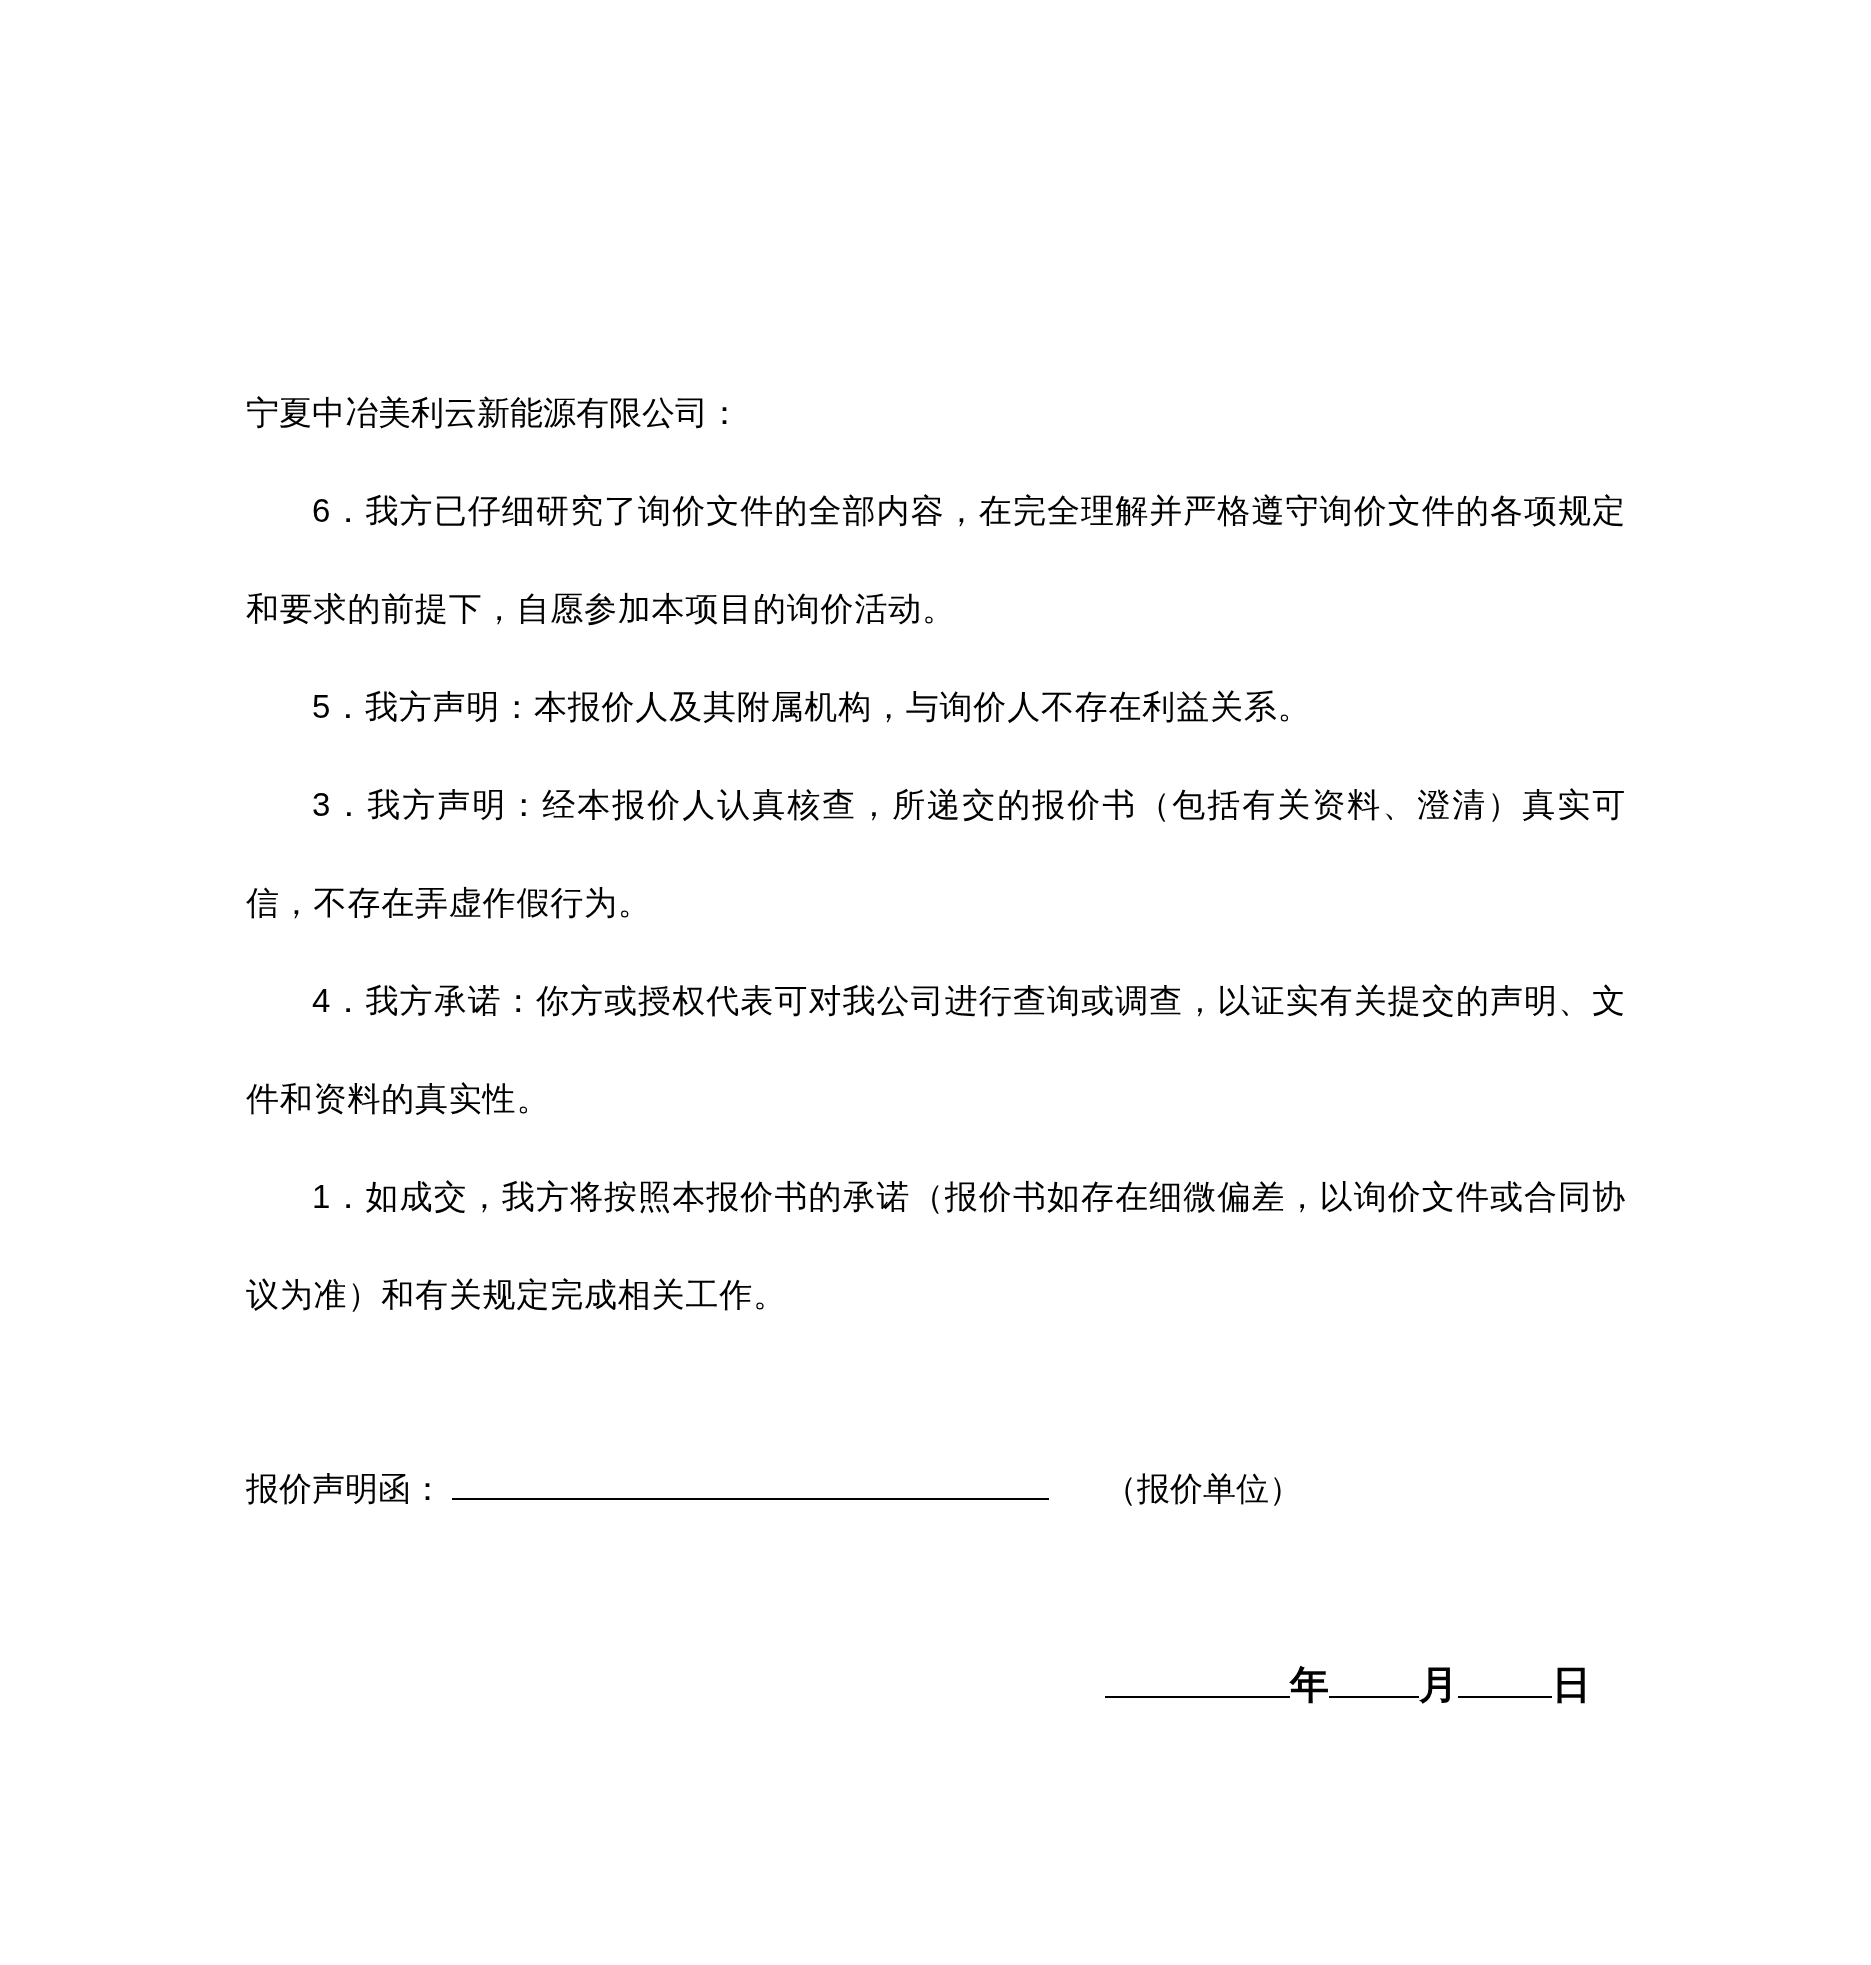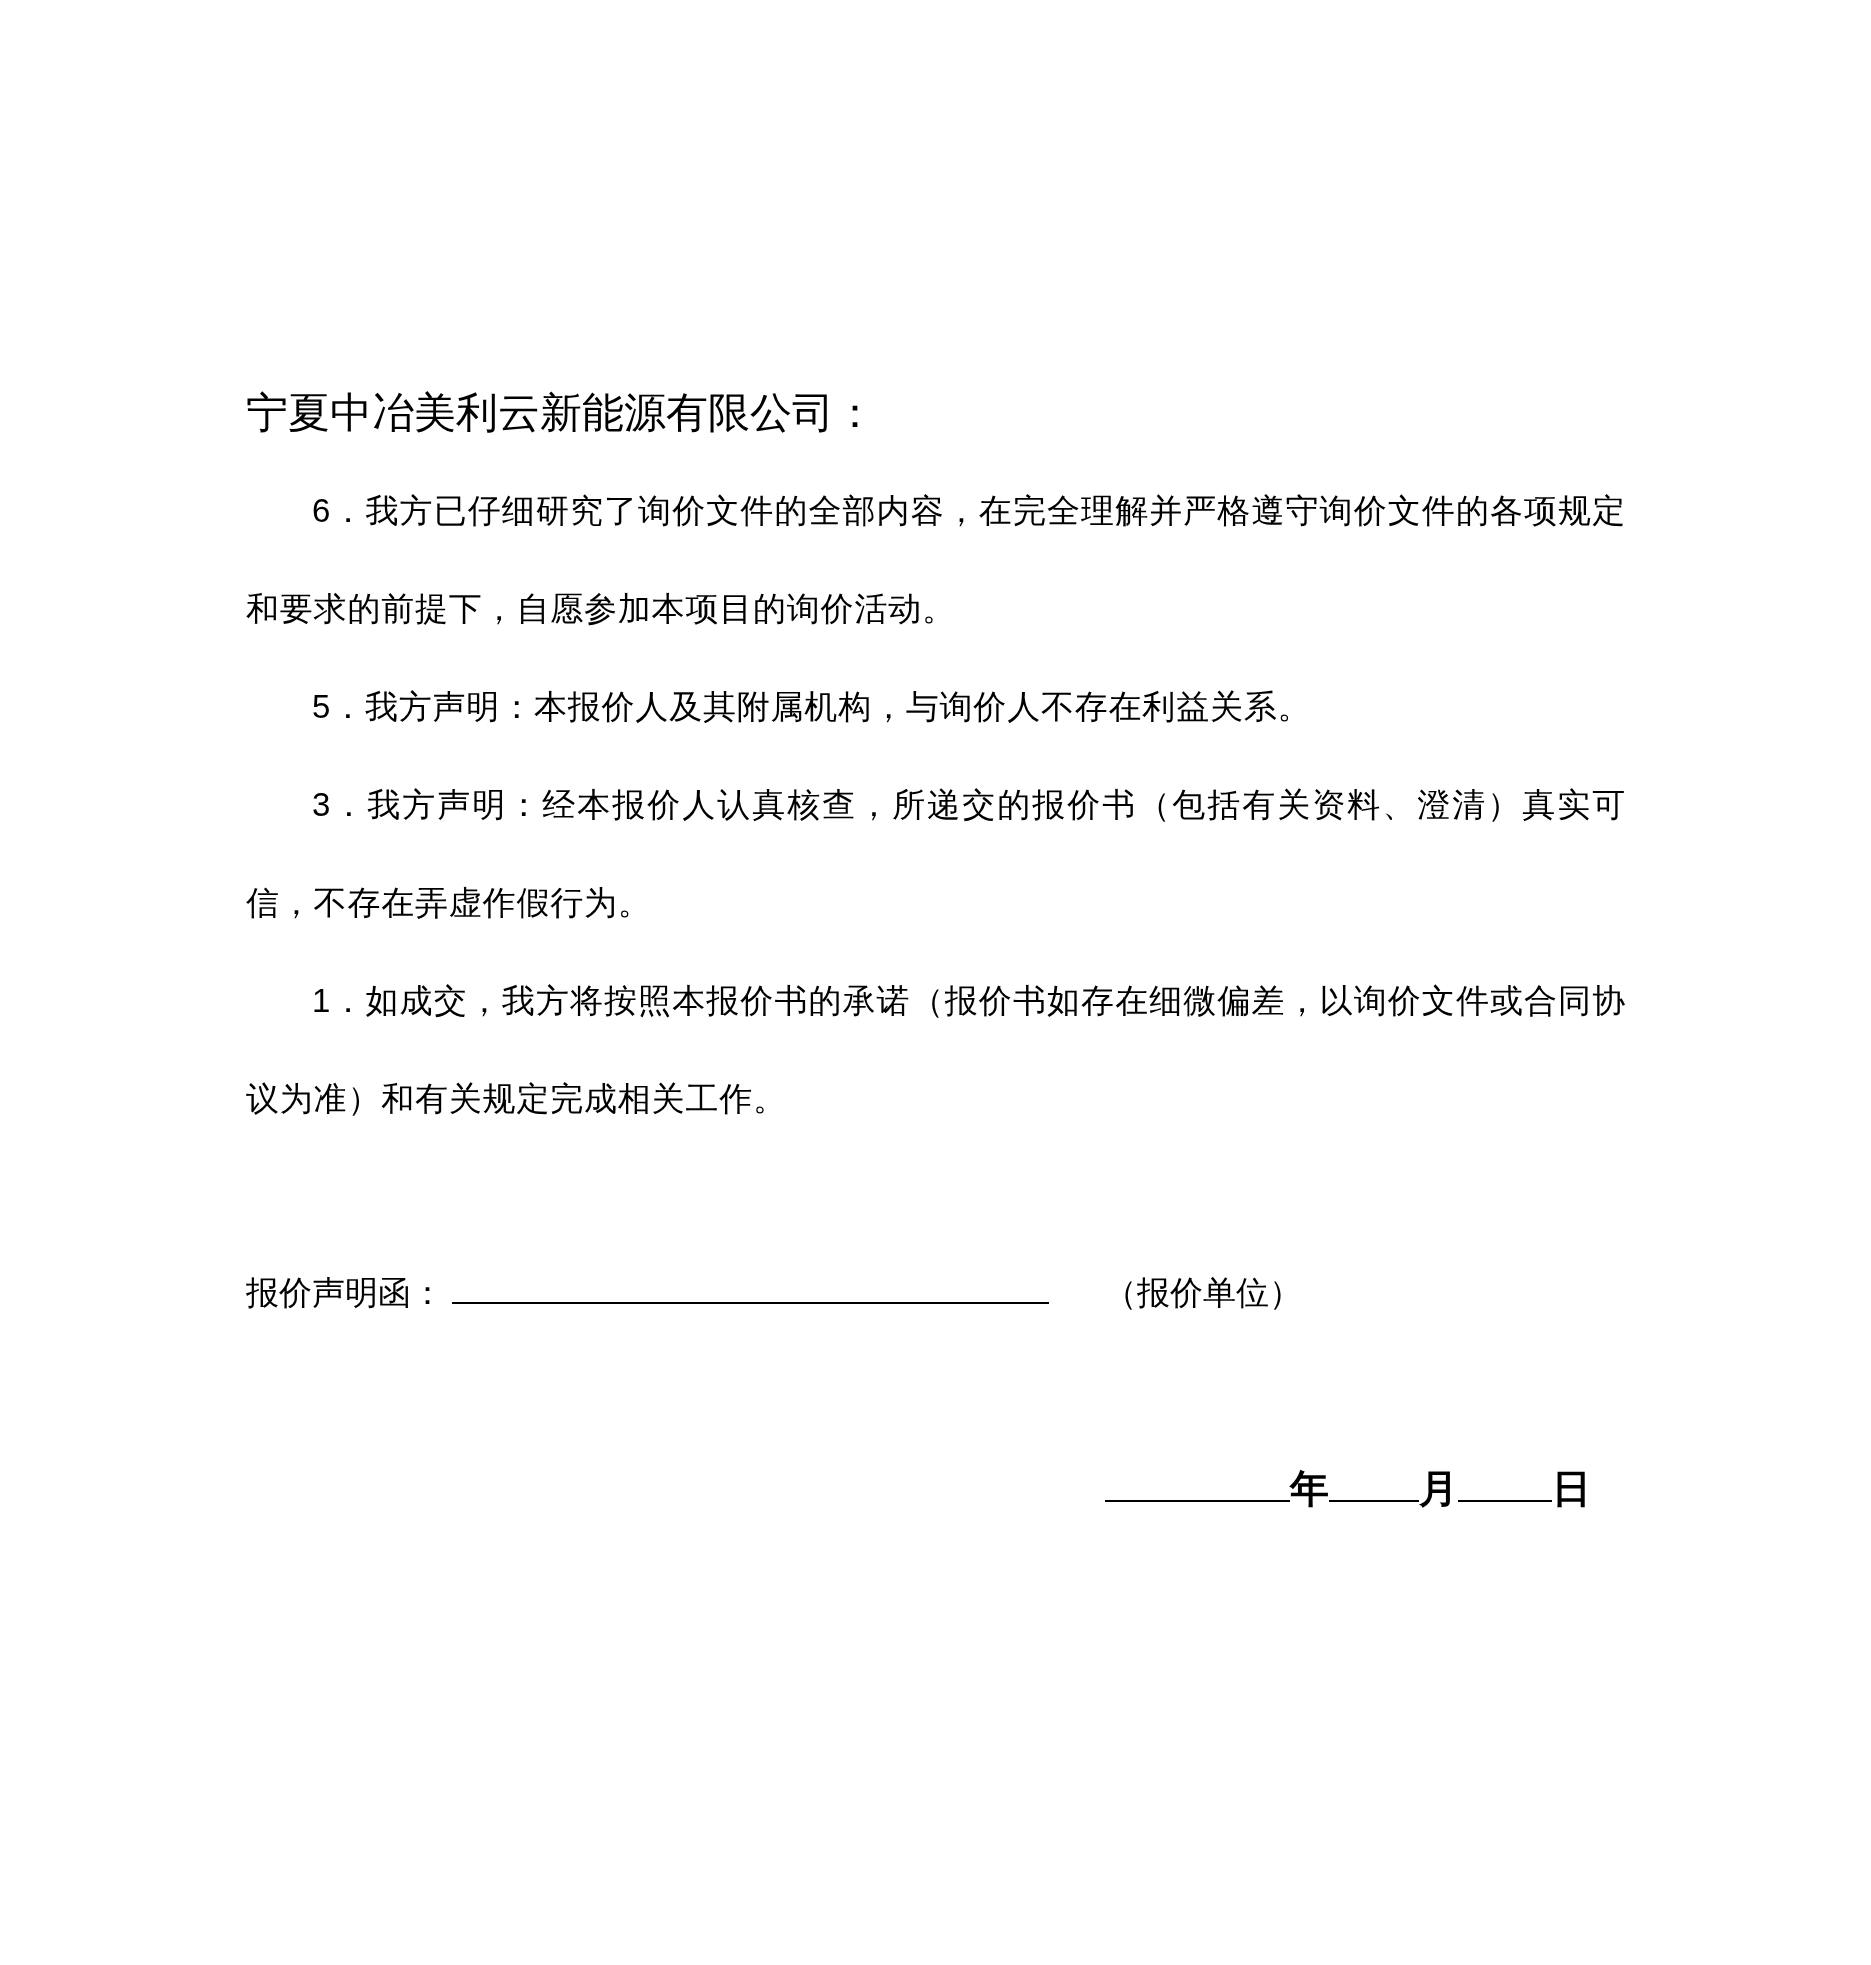--- a/index.html
+++ b/index.html
@@ -18,21 +18,21 @@
   }
   .doc-title {
     text-align: center;
     font-size: 44px;
     font-weight: bold;
     line-height: 63px;
     letter-spacing: 1.6px;
   }
   .addressee {
     margin-top: 21.6px;
-    font-size: 42px;
+    font-size: 33px;
     line-height: 98px;
     font-weight: 500;
   }
   .body-para {
     font-size: 33px;
     line-height: 98px;
     text-indent: 2em;
     text-align: justify;
     font-weight: 500;
     letter-spacing: 0.8px;
@@ -72,20 +72,21 @@
 
 
   <div class="addressee">宁夏中冶美利云新能源有限公司：</div>
 
   <p class="body-para">6．我方已仔细研究了询价文件的全部内容，在完全理解并严格遵守询价文件的各项规定和要求的前提下，自愿参加本项目的询价活动。</p>
 
   <p class="body-para">5．我方声明：本报价人及其附属机构，与询价人不存在利益关系。</p>
 
   <p class="body-para">3．我方声明：经本报价人认真核查，所递交的报价书（包括有关资料、澄清）真实可信，不存在弄虚作假行为。</p>
 
+  <p class="body-para">4．我方承诺：你方或授权代表可对我公司进行查询或调查，以证实有关提交的声明、文件和资料的真实性。</p>
 
   <p class="body-para">1．如成交，我方将按照本报价书的承诺（报价书如存在细微偏差，以询价文件或合同协议为准）和有关规定完成相关工作。</p>
 
   <div class="signature-line">
     <span>报价声明函：</span><span class="blank blank-unit"></span><span class="seal-note">（报价单位）</span>
   </div>
 
   <div class="date-line">
     <span class="blank blank-year"></span><span>年</span><span class="blank blank-month"></span><span>月</span><span class="blank blank-day"></span><span>日</span>
   </div>

